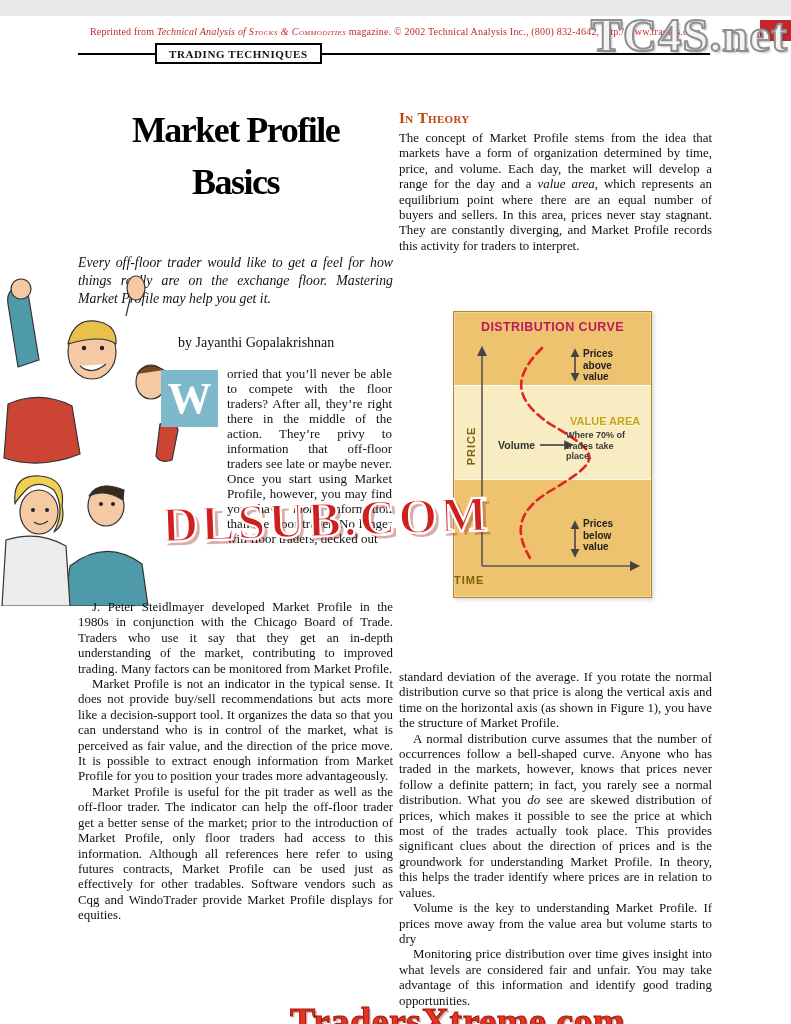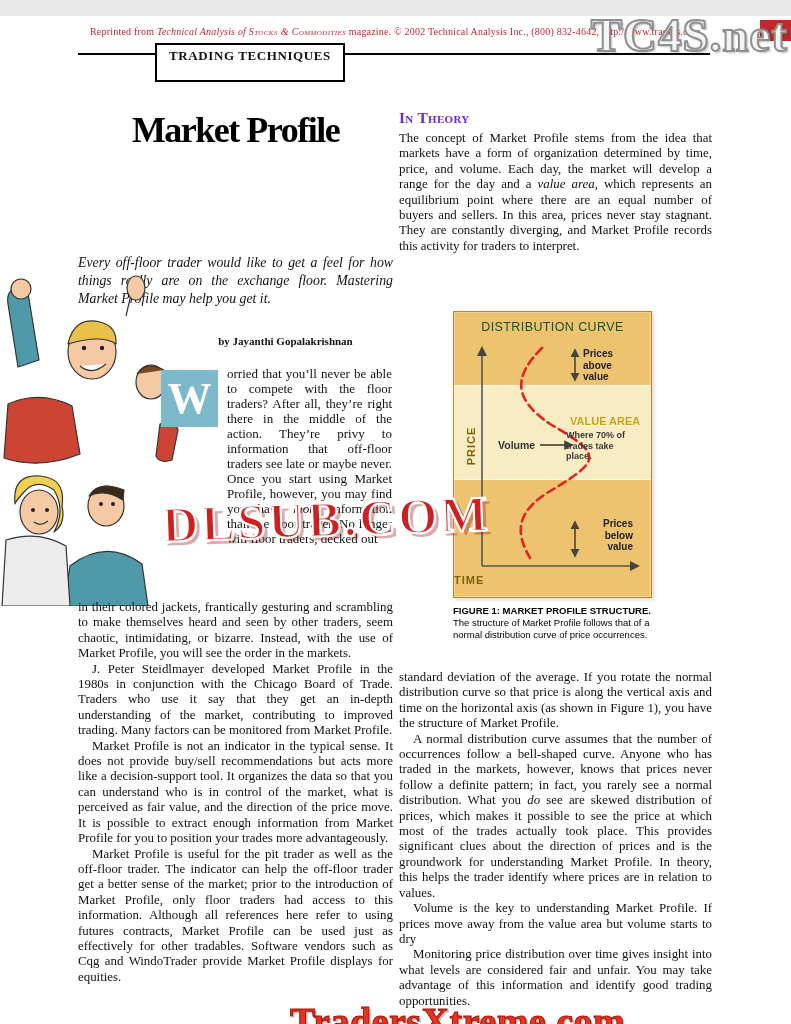--- a/index.html
+++ b/index.html
@@ -27,37 +27,37 @@
     position: absolute; right: 3px; top: -8px; z-index: 6;
     font-family: "Liberation Serif", serif; font-weight: bold;
     font-size: 47px; letter-spacing: 1px;
     color: #f4f4f4; -webkit-text-stroke: 2px #8f8f8f;
     text-shadow: 0 0 1px #9a9a9a, 2px 2px 2px rgba(0,0,0,0.25);
   }
 
   .header-rule { position: absolute; left: 78px; top: 37px; width: 632px; height: 2px; background: #000; }
   .section-box {
     position: absolute; left: 155px; top: 27px; z-index: 2;
-    background: #fff; border: 2px solid #000; padding: 3px 12px 16px;
-    font-weight: bold; font-size: 13px; letter-spacing: 0.6px;
+    background: #fff; border: 2px solid #000; padding: 3px 12px 2px;
+    font-weight: bold; font-size: 11px; letter-spacing: 0.6px;
   }
 
   
   .title {
     position: absolute; left: 78px; top: 88px; width: 315px;
     text-align: center; font-weight: bold; font-size: 36px;
     line-height: 52px; letter-spacing: -1.5px; color: #000;
   }
   .standfirst {
     position: absolute; left: 78px; top: 238px; width: 315px;
     font-style: italic; font-size: 13.8px; line-height: 18px; text-align: justify;
   }
   .byline {
     position: absolute; left: 178px; top: 319px; width: 215px;
-    text-align: center; font-weight: bold; font-size: 11px;
+    text-align: left; font-weight: normal; font-size: 14px;
   }
 
   .cartoon { position: absolute; left: 0; top: 256px; width: 182px; height: 334px; }
 
   .dropcap {
     position: absolute; left: 161px; top: 354px; z-index: 2;
     width: 57px; height: 57px; background: #7db9cb;
     color: #fff; font-weight: bold; font-size: 44px;
     text-align: center; line-height: 57px;
   }
@@ -67,54 +67,54 @@
   }
   .left-col-rest { position: absolute; left: 78px; top: 584px; width: 315px; }
   .body-text p { margin: 0; font-size: 12.9px; line-height: 15.4px; text-align: justify; }
   .body-text p.ind { text-indent: 14px; }
   .em { font-style: italic; }
 
   
   .right-col-top { position: absolute; left: 399px; top: 93px; width: 313px; }
   .sec-heading {
     margin: 0 0 4px 0; font-variant: small-caps; font-weight: bold;
-    font-size: 15.5px; color: #6d28d9; letter-spacing: 0.3px;
+    font-size: 15.5px; color: #c2410c; letter-spacing: 0.3px;
   }
   .right-col-bottom { position: absolute; left: 399px; top: 654px; width: 313px; }
 
   
   .figure-box {
     position: absolute; left: 453px; top: 295px; width: 199px; height: 287px;
     background: #eec36f; border: 1px solid #b5863a;
     box-shadow: inset 0 0 0 1px #f3d695, 2px 2px 4px rgba(0,0,0,0.15);
     font-family: "Liberation Sans", sans-serif;
   }
   .fig-band {
     position: absolute; left: 0; top: 73px; width: 100%; height: 95px;
     background: #f8ecc3;
     border-top: 1px solid rgba(255,255,255,0.7);
     border-bottom: 1px solid rgba(255,255,255,0.7);
   }
   .fig-art { position: absolute; left: 0; top: 0; width: 199px; height: 287px; }
   .fig-title {
     position: absolute; left: 0; top: 8px; width: 100%; text-align: center;
-    font-weight: normal; font-size: 12.5px; color: #14532d; letter-spacing: 0.4px;
+    font-weight: bold; font-size: 12.5px; color: #be185d; letter-spacing: 0.4px;
   }
   .fig-price {
     position: absolute; left: -13px; top: 128px; width: 60px; text-align: center;
     transform: rotate(-90deg); font-weight: bold; font-size: 11px;
     color: #7d6208; letter-spacing: 1px;
   }
   .fig-time {
     position: absolute; left: 0; top: 262px; width: 100%; text-align: left;
     font-weight: bold; font-size: 11px; color: #7d6208; letter-spacing: 1px;
   }
   .fig-volume { position: absolute; left: 44px; top: 127px; font-weight: bold; font-size: 10.5px; color: #333; }
   .fig-above { position: absolute; left: 129px; top: 36px; width: 50px; font-weight: bold; font-size: 10px; line-height: 11.5px; color: #222; }
-  .fig-below { position: absolute; left: 129px; top: 206px; width: 50px; font-weight: bold; font-size: 10px; line-height: 11.5px; color: #222; text-align: right; }
+  .fig-below { position: absolute; left: 129px; top: 206px; width: 50px; font-weight: bold; font-size: 10px; line-height: 11.5px; color: #222; }
   .fig-va-label {
     position: absolute; left: 116px; top: 103px; width: 80px;
     font-weight: bold; font-size: 11px; color: #c9a215;
     text-shadow: 0.5px 0.5px 0 #fff8dd;
   }
   .fig-va-desc { position: absolute; left: 112px; top: 118px; width: 66px; font-weight: bold; font-size: 9px; line-height: 10.5px; color: #3a3a3a; }
 
   .fig-caption {
     position: absolute; left: 453px; top: 589px; width: 202px;
     font-family: "Liberation Sans", sans-serif; font-size: 9.5px; line-height: 12px;
@@ -146,20 +146,21 @@
 
   <div class="masthead"><span>Reprinted from </span><span class="it">Technical Analysis of </span><span class="it sc">Stocks &amp; Commodities</span><span> magazine. © 2002 Technical Analysis Inc., (800) 832-4642, http://www.traders.com</span></div>
   <div class="corner-block"></div>
   <div class="wm-top">TC4S.net</div>
 
   <div class="header-rule"></div>
   <div class="section-box">TRADING TECHNIQUES</div>
 
   <div class="title">
     <div>Market Profile</div>
+    <div>Basics</div>
   </div>
   <div class="standfirst">Every off-floor trader would like to get a feel for how things really are on the exchange floor. Mastering Market Profile may help you get it.</div>
   <div class="byline">by Jayanthi Gopalakrishnan</div>
 
   <svg class="cartoon" viewBox="0 0 182 334">
     <g stroke="#333" stroke-width="1.2" stroke-linejoin="round">
 
       <path d="M18 95 L8 32 Q6 18 17 16 Q27 14 29 27 L39 88 Z" fill="#4e9aa8"></path>
       <circle cx="21" cy="17" r="10" fill="#f4c9a4"></circle>
 
@@ -192,21 +193,20 @@
       <path d="M6 268 Q38 258 66 274 L70 334 L2 334 Z" fill="#ececec"></path>
 
       <path d="M160 152 q14 -8 18 6 l-6 30 q-12 4 -16 -4 Z" fill="#cc4433"></path>
     </g>
   </svg>
 
   <div class="dropcap">W</div>
   <div class="p1-narrow"><span>orried that you’ll never be able to compete with the floor traders? After all, they’re right there in the middle of the action. They’re privy to information that off-floor traders see late or maybe never. Once you start using Market Profile, however, you may find you have </span><span class="em">more</span><span> information than the floor trader. No longer will floor traders, decked out</span></div>
 
   <div class="left-col-rest body-text">
-    <p>in their colored jackets, frantically gesturing and scrambling to make themselves heard and seen by other traders, seem chaotic, intimidating, or bizarre. Instead, with the use of Market Profile, you will see the order in the markets.</p>
     <p class="ind">J. Peter Steidlmayer developed Market Profile in the 1980s in conjunction with the Chicago Board of Trade. Traders who use it say that they get an in-depth understanding of the market, contributing to improved trading. Many factors can be monitored from Market Profile.</p>
     <p class="ind">Market Profile is not an indicator in the typical sense. It does not provide buy/sell recommendations but acts more like a decision-support tool. It organizes the data so that you can understand who is in control of the market, what is perceived as fair value, and the direction of the price move. It is possible to extract enough information from Market Profile for you to position your trades more advantageously.</p>
     <p class="ind">Market Profile is useful for the pit trader as well as the off-floor trader. The indicator can help the off-floor trader get a better sense of the market; prior to the introduction of Market Profile, only floor traders had access to this information. Although all references here refer to using futures contracts, Market Profile can be used just as effectively for other tradables. Software vendors such as Cqg and WindoTrader provide Market Profile displays for equities.</p>
   </div>
 
   <div class="right-col-top body-text">
     <h2 class="sec-heading">In Theory</h2>
     <p><span>The concept of Market Profile stems from the idea that markets have a form of organization determined by time, price, and volume. Each day, the market will develop a range for the day and a </span><span class="em">value area</span><span>, which represents an equilibrium point where there are an equal number of buyers and sellers. In this area, prices never stay stagnant. They are constantly diverging, and Market Profile records this activity for traders to interpret.</span></p>
   </div>
 
@@ -231,21 +231,20 @@
     </svg>
     <div class="fig-title">DISTRIBUTION CURVE</div>
     <div class="fig-price">PRICE</div>
     <div class="fig-volume">Volume</div>
     <div class="fig-above">Prices above value</div>
     <div class="fig-va-label">VALUE AREA</div>
     <div class="fig-va-desc">Where 70% of trades take place.</div>
     <div class="fig-below">Prices below value</div>
     <div class="fig-time">TIME</div>
   </div>
-  <div class="fig-caption"><span class="lead">FIGURE 1: MARKET PROFILE STRUCTURE.</span><span> The structure of Market Profile follows that of a normal distribution curve of price occurrences.</span></div>
 
   <div class="right-col-bottom body-text">
     <p>standard deviation of the average. If you rotate the normal distribution curve so that price is along the vertical axis and time on the horizontal axis (as shown in Figure 1), you have the structure of Market Profile.</p>
     <p class="ind"><span>A normal distribution curve assumes that the number of occurrences follow a bell-shaped curve. Anyone who has traded in the markets, however, knows that prices never follow a definite pattern; in fact, you rarely see a normal distribution. What you </span><span class="em">do</span><span> see are skewed distribution of prices, which makes it possible to see the price at which most of the trades actually took place. This provides significant clues about the direction of prices and is the groundwork for understanding Market Profile. In theory, this helps the trader identify where prices are in relation to values.</span></p>
     <p class="ind">Volume is the key to understanding Market Profile. If prices move away from the value area but volume starts to dry</p>
     <p class="ind">Monitoring price distribution over time gives insight into what levels are considered fair and unfair. You may take advantage of this information and identify good trading opportunities.</p>
   </div>
 
   <div class="wm-middle">DLSUB.COM</div>
   <div class="wm-bottom">TradersXtreme.com</div>

